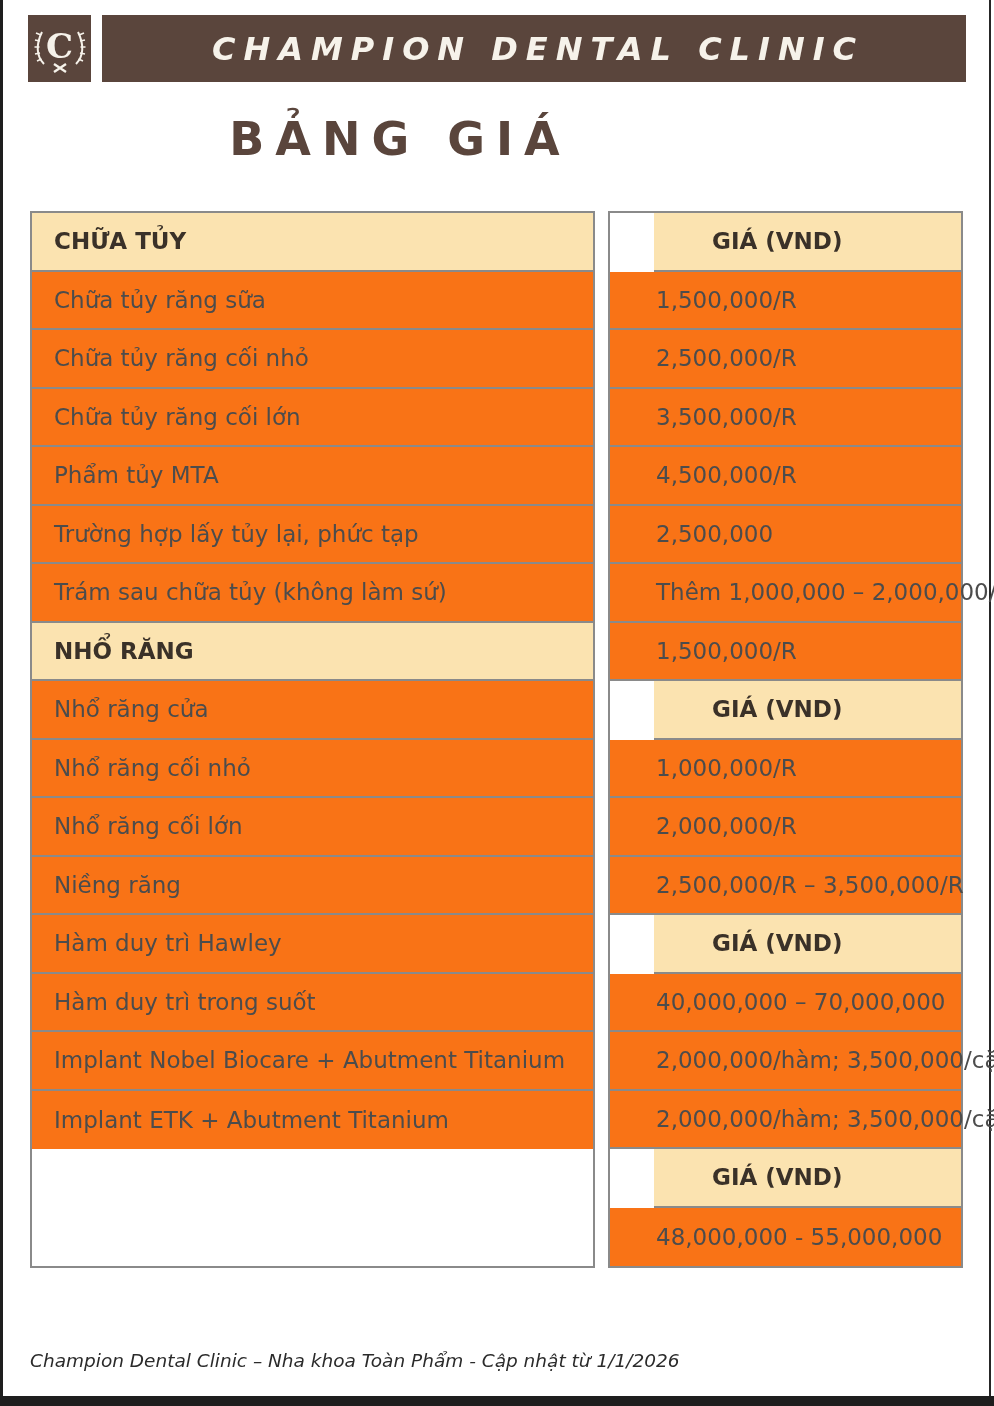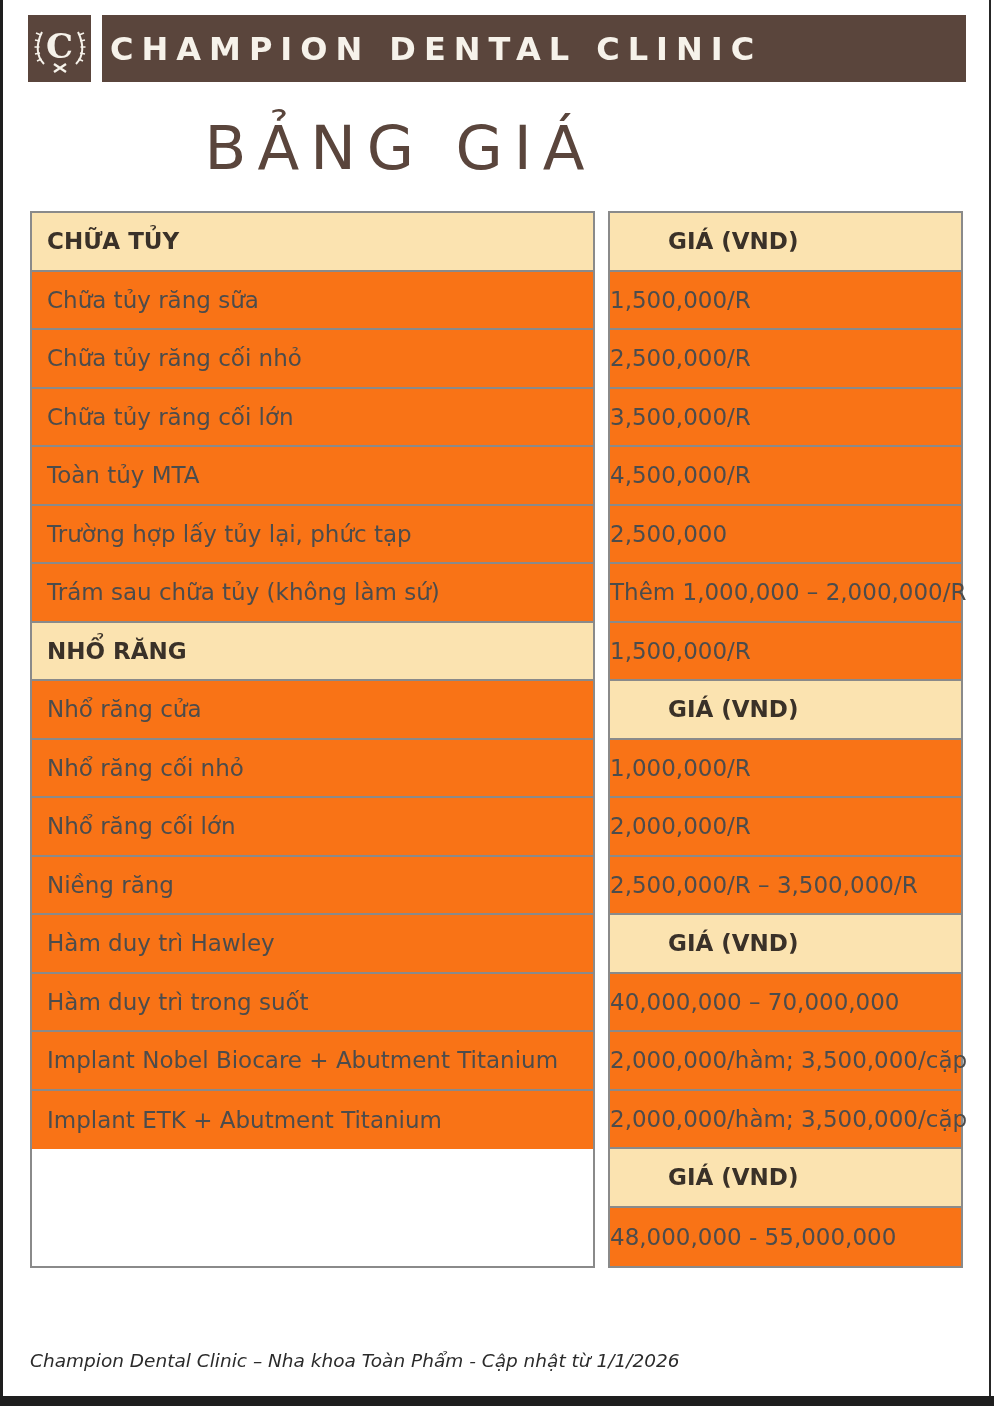--- a/index.html
+++ b/index.html
@@ -19,50 +19,50 @@
     width:63px; height:67px; background:var(--brown); flex:0 0 auto;
     display:flex; align-items:center; justify-content:center; position:relative;
   }
   .logo-letter {
     color:#f6f2ea; font-family:"DejaVu Serif", serif; font-weight:700;
     font-size:34px; line-height:1; position:relative; top:-3px;
   }
   .logo-wreath { position:absolute; left:50%; top:50%; transform:translate(-50%,-50%); }
   .logo-gap { width:11px; background:#ffffff; flex:0 0 auto; }
   .brand-bar {
-    flex:1; background:var(--brown); display:flex; align-items:center; 
+    flex:1; background:var(--brown); display:flex; align-items:center; justify-content:center;font-style:italic;
   }
   .brand-name {
     color:#f6f2ea; font-weight:700; font-size:32px; letter-spacing:8px;
     white-space:nowrap; padding-left:8px;
   }
 
   
   .page-title {
     position:absolute; left:0; top:112px; width:800px; text-align:center;
-    color:var(--brown); font-weight:400; font-size:61px; letter-spacing:11px;
+    color:var(--brown); font-weight:700; font-size:46px; letter-spacing:11px;
   }
 
   
   .price-table { position:absolute; left:30px; top:211px; display:flex; gap:13px; }
   .col { border:2px solid var(--line); background:#ffffff; }
   .col-service { width:565px; }
   .col-price   { width:355px; }
   .cell {
     height:58.5px; display:flex; align-items:center;
     border-bottom:2px solid var(--line);
     font-size:23px; color:var(--rowtext); background:#f97316;
   }
   .col .cell:last-child { border-bottom:none; }
-  .col-service .cell { padding-left:15px; padding-right:8px; }
-  .col-price   .cell { padding-right:6px; white-space:nowrap; }
+  .col-service .cell { padding-left:22px; padding-right:8px; }
+  .col-price   .cell { padding-left:46px; padding-right:6px; white-space:nowrap; }
   .cell.section-head {
     background:var(--cream); font-weight:700; color:var(--sectext);
   }
-  .col-price .cell.section-head { padding-left:58px; }
+  .col-price .cell.section-head { padding-left:58px;margin-left:44px; }
 
   
   .footer-note {
     position:absolute; left:30px; top:1350px; font-style:italic;
     font-size:18.5px; color:#2b2b2b;text-align:right;
   }
 </style>
 </head>
 <body>
 
@@ -91,21 +91,21 @@
 
 <div class="page-title">BẢNG GIÁ</div>
 
 <div class="price-table">
 
   <div class="col col-service">
     <div class="cell section-head">CHỮA TỦY</div>
     <div class="cell">Chữa tủy răng sữa</div>
     <div class="cell">Chữa tủy răng cối nhỏ</div>
     <div class="cell">Chữa tủy răng cối lớn</div>
-    <div class="cell">Toàn tủy MTA</div>
+    <div class="cell">Phẩm tủy MTA</div>
     <div class="cell">Trường hợp lấy tủy lại, phức tạp</div>
     <div class="cell">Trám sau chữa tủy (không làm sứ)</div>
 
     <div class="cell section-head">NHỔ RĂNG</div>
     <div class="cell">Nhổ răng cửa</div>
     <div class="cell">Nhổ răng cối nhỏ</div>
     <div class="cell">Nhổ răng cối lớn</div>
 
     <div class="cell">Niềng răng</div>
     <div class="cell">Hàm duy trì Hawley</div>

